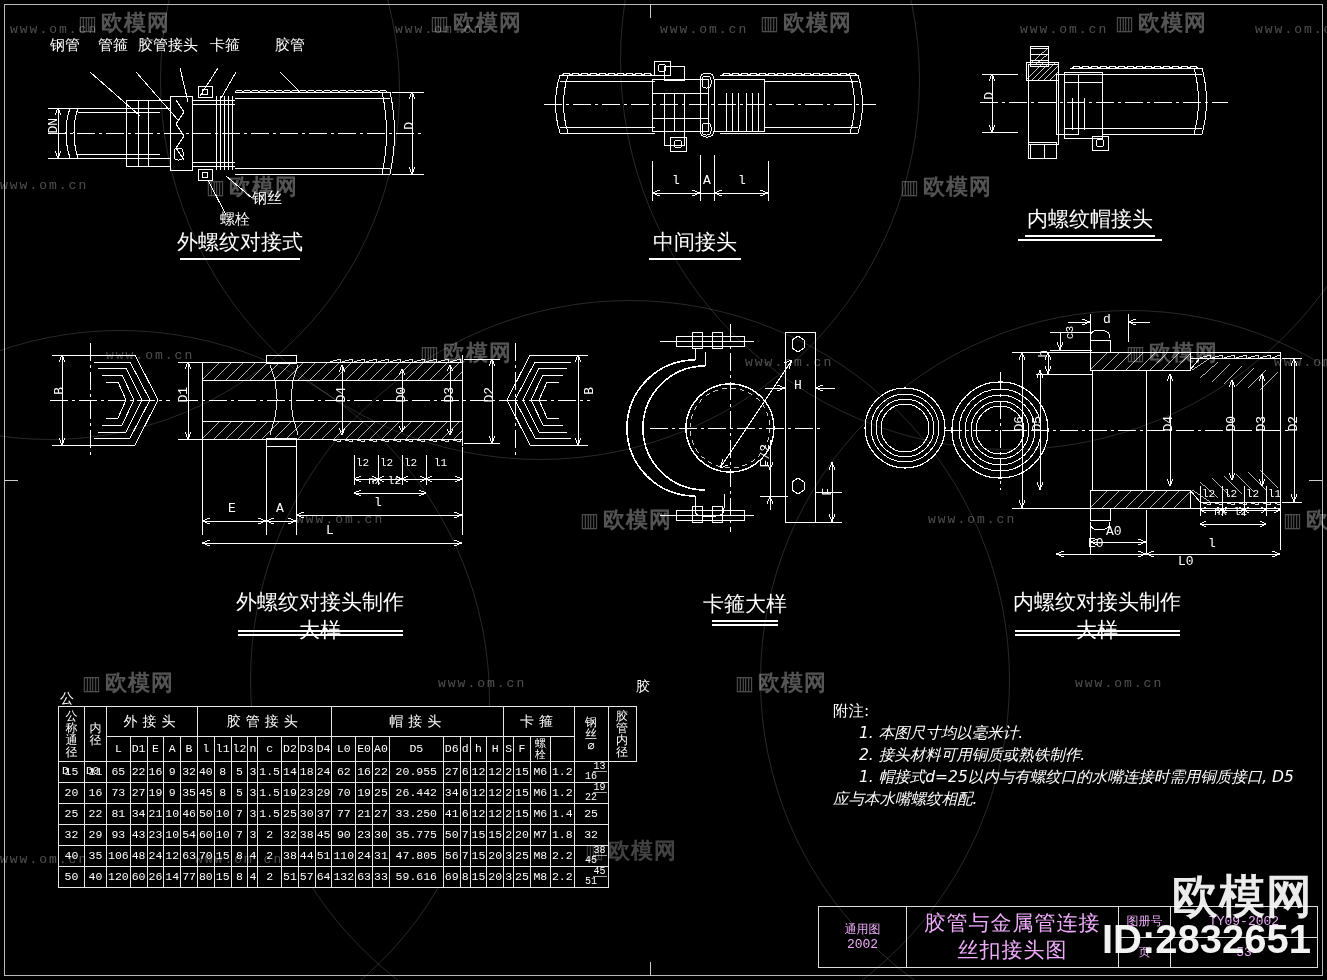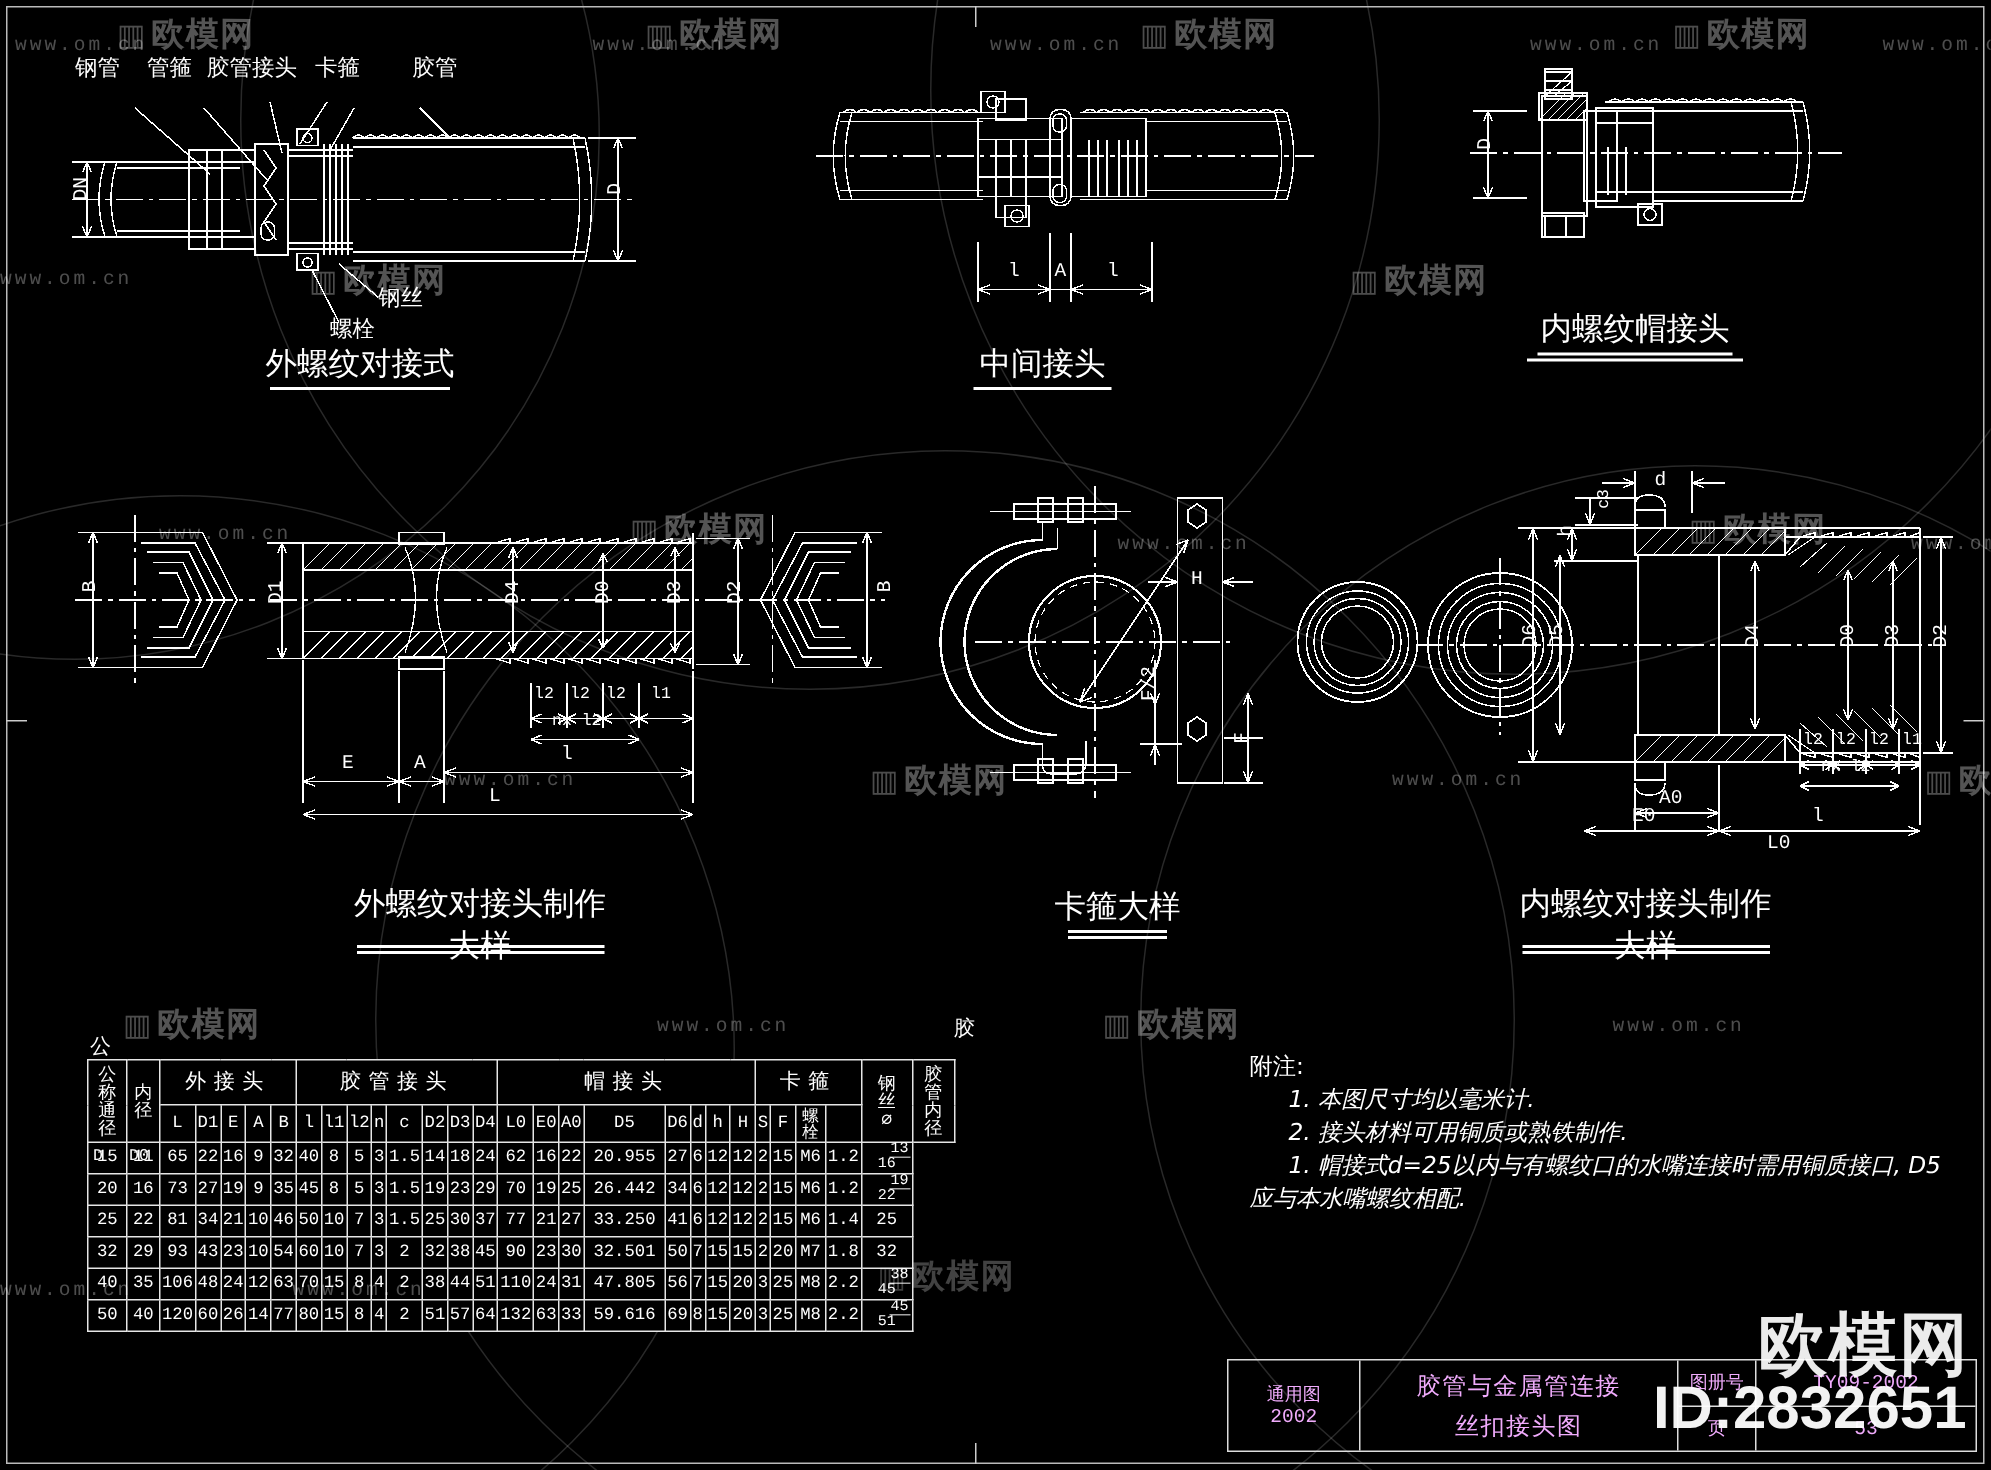--- a/index.html
+++ b/index.html
@@ -144,21 +144,21 @@
     position: absolute;
     left: 818px; top: 906px;
     width: 500px; height: 62px;
     border: 1px solid #ddd;
     display: flex;
     color: #f0abfc;
   }
   #title-block .tb-cell { border-right: 1px solid #ddd; display:flex; flex-direction:column; align-items:center; justify-content:center; }
   #tb-stamp { width: 88px; font-family: "DejaVu Sans", sans-serif; font-size: 12px; line-height: 16px; }
   #tb-stamp .yr { font-family: "Liberation Mono", monospace; font-size: 13px; }
-  #tb-main { width: 212px; font-family: "DejaVu Sans", sans-serif; font-size: 16px; line-height: 27px; letter-spacing: 1px;}
+  #tb-main { width: 212px; font-family: "DejaVu Sans", sans-serif; font-size: 21px; line-height: 27px; letter-spacing: 1px;}
   #tb-right { flex: 1; display: flex; flex-direction: column; }
   #tb-right .r-row { flex:1; display:flex; border-bottom: 1px solid #ddd; }
   #tb-right .r-row:last-child { border-bottom: none; }
   #tb-right .r-k { width: 52px; border-right: 1px solid #ddd; display:flex; align-items:center; justify-content:center; font-family:"DejaVu Sans", sans-serif; font-size: 12px; }
   #tb-right .r-v { flex:1; display:flex; align-items:center; justify-content:center; font-family:"Liberation Mono", monospace; font-size: 13px; }
 </style>
 </head>
 <body>
 
 <div id="sheet">
@@ -815,21 +815,21 @@
           <td>10</td>
           <td>7</td>
           <td>3</td>
           <td>2</td>
           <td>32</td>
           <td>38</td>
           <td>45</td>
           <td>90</td>
           <td>23</td>
           <td>30</td>
-          <td>32.501</td>
+          <td>35.775</td>
           <td>50</td>
           <td>7</td>
           <td>15</td>
           <td>15</td>
           <td>2</td>
           <td>20</td>
           <td>M7</td>
           <td>1.8</td>
           <td>32</td>
         </tr>

